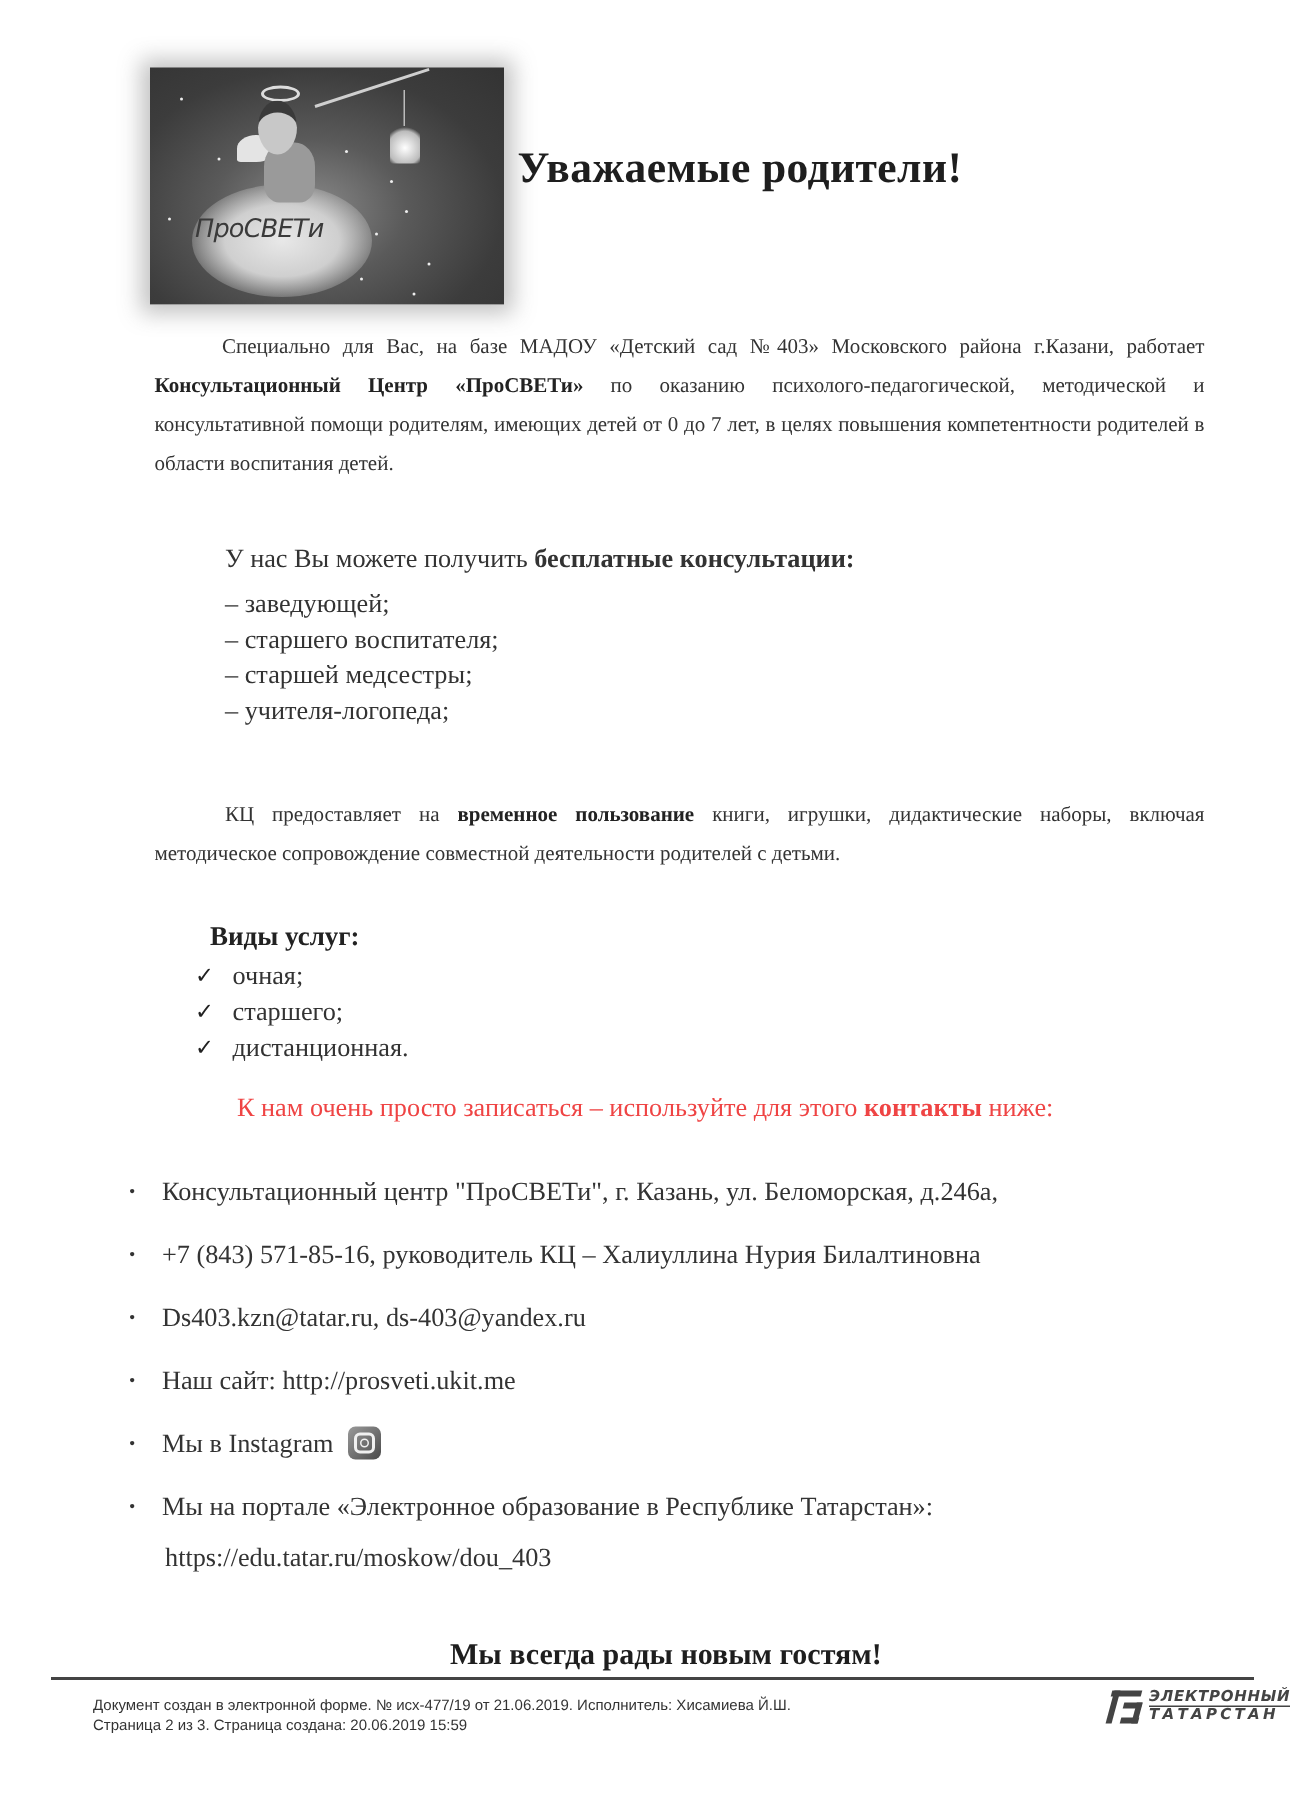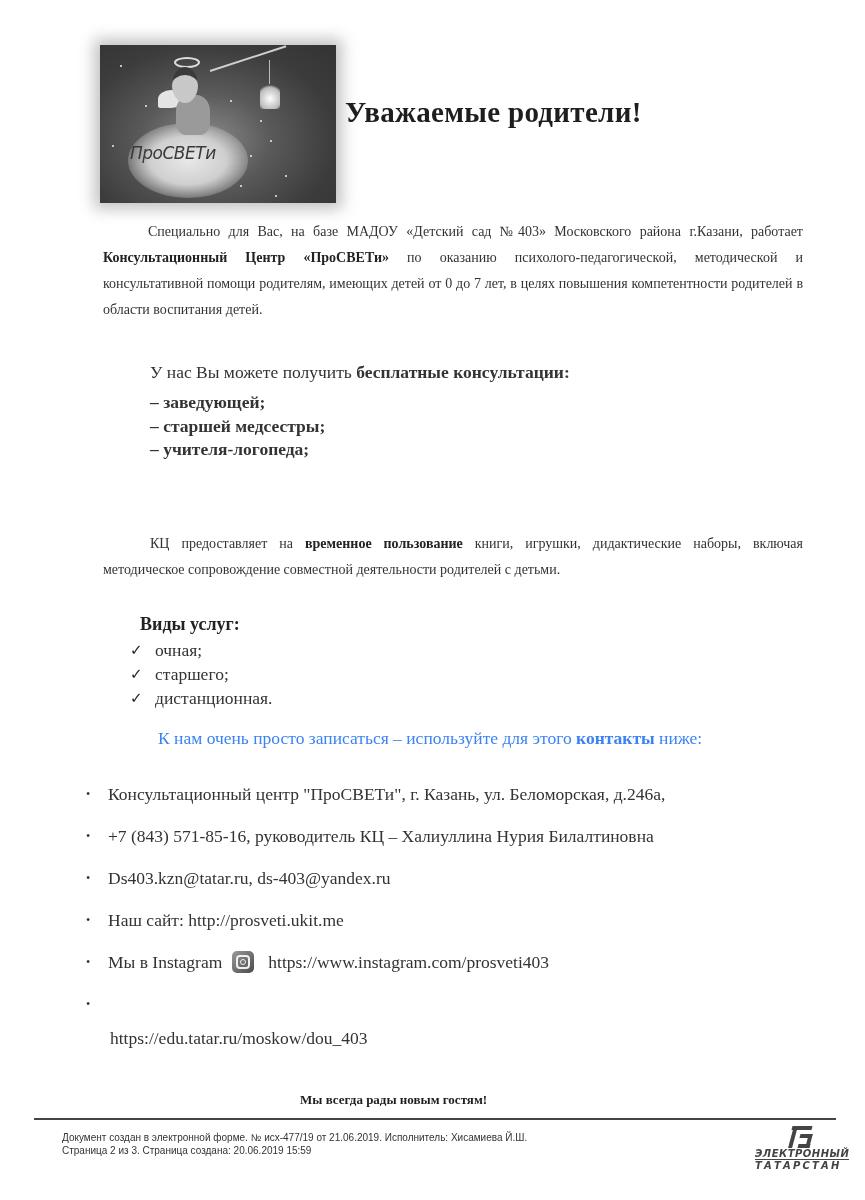--- a/index.html
+++ b/index.html
@@ -61,56 +61,56 @@
   }
 
   .para {
     font-size: 14px; line-height: 26px; text-align: justify; color: #333;
   }
   .para b { color: #222; }
   #intro { left: 103px; top: 219px; width: 700px; text-indent: 45px; }
 
   #consult-lead { left: 150px; top: 362px; font-size: 17.5px; color: #333; }
   #consult-list { left: 150px; top: 391px; margin: 0; padding: 0; list-style: none; font-size: 17.5px; color: #333; }
-  #consult-list li { height: 23.5px; line-height: 23.5px; font-weight: bold; }
+  #consult-list li { height: 23.5px; line-height: 23.5px; }
 
   #loan { left: 103px; top: 531px; width: 700px; text-indent: 47px; }
 
   #services-heading { left: 140px; top: 614px; font-size: 18px; font-weight: bold; color: #222; }
   #services-list { left: 130px; top: 638px; margin: 0; padding: 0; list-style: none; font-size: 17.5px; color: #333; }
   #services-list li { height: 24px; line-height: 24px; display: flex; align-items: center; }
   #services-list .check { width: 25px; font-family: "DejaVu Sans", sans-serif; font-size: 15px; color: #222; }
 
-  #contacts-lead { left: 158px; top: 728px; font-size: 17.5px; color: #3b82f6; text-align: right; }
+  #contacts-lead { left: 158px; top: 728px; font-size: 17.5px; color: #ef4444; text-align: right; }
 
   #contacts { left: 78px; top: 773px; margin: 0; padding: 0; list-style: none; font-size: 17.5px; color: #333; }
   #contacts li { display: flex; align-items: center; height: 42px; }
   #contacts .bullet { width: 30px; font-size: 12px; color: #333; padding-left: 8px; box-sizing: border-box; }
   #contacts .insta-icon {
     display: inline-block; width: 22px; height: 22px; margin: 0 14px 0 10px;
     border-radius: 5px; background: linear-gradient(135deg, #9a9a9a, #4a4a4a);
     position: relative; vertical-align: middle;
   }
   #contacts .insta-icon::before {
     content: ""; position: absolute; left: 4px; top: 4px; width: 10px; height: 10px;
     border: 2px solid #f0f0f0; border-radius: 4px;
   }
   #contacts .insta-icon::after {
     content: ""; position: absolute; left: 8px; top: 8px; width: 4px; height: 4px;
     border: 1.5px solid #f0f0f0; border-radius: 50%;
   }
   #portal-url { left: 110px; top: 1028px; font-size: 17.5px; color: #333; }
 
-  #closing { left: 300px; top: 1092px; font-size: 13px; font-weight: bold; color: #1e1e1e; }
+  #closing { left: 300px; top: 1092px; font-size: 20px; font-weight: bold; color: #1e1e1e; }
   #divider { left: 34px; top: 1118px; width: 802px; height: 1.5px; background: #444; }
 
   #footer-text {
     left: 62px; top: 1131px; font-family: "Liberation Sans", sans-serif; font-size: 10px; line-height: 13px; color: #333;
   }
-  #et-logo { left: 755px; top: 1126px; display: flex; align-items: center; flex-direction: column; }
+  #et-logo { left: 737px; top: 1126px; display: flex; align-items: center; }
   #et-logo .mark {
     width: 26px; height: 22px; position: relative; margin-right: 3px;
   }
   #et-logo .mark span { position: absolute; background: #444; transform: skewX(-15deg); }
   #et-logo .words {
     font-family: "DejaVu Sans", sans-serif; font-style: italic; font-weight: bold; color: #444;
     font-size: 10px; line-height: 11px; letter-spacing: 0.5px;
   }
   #et-logo .words .w1 { border-bottom: 1px solid #444; }
   #et-logo .words .w2 { letter-spacing: 2.2px; }
@@ -140,20 +140,21 @@
   <div class="logo-text">ПроСВЕТи</div>
 </div>
 
 <div id="title" class="abs">Уважаемые родители!</div>
 
 <div id="intro" class="abs para"><span>Специально для Вас, на базе МАДОУ «Детский сад №403» Московского района г.Казани, работает </span><b>Консультационный Центр «ПроСВЕТи»</b><span> по оказанию психолого-педагогической, методической и консультативной помощи родителям, имеющих детей от 0 до 7 лет, в целях повышения компетентности родителей в области воспитания детей.</span></div>
 
 <div id="consult-lead" class="abs"><span>У нас Вы можете получить </span><b>бесплатные консультации:</b></div>
 <ul id="consult-list" class="abs">
   <li>– заведующей;</li>
+  <li>– старшего воспитателя;</li>
   <li>– старшей медсестры;</li>
   <li>– учителя-логопеда;</li>
 </ul>
 
 <div id="loan" class="abs para"><span>КЦ предоставляет на </span><b>временное пользование</b><span> книги, игрушки, дидактические наборы, включая методическое сопровождение совместной деятельности родителей с детьми.</span></div>
 
 <div id="services-heading" class="abs">Виды услуг:</div>
 <ul id="services-list" class="abs">
   <li>
       <span class="check">✓</span>
@@ -185,24 +186,24 @@
       <span>Ds403.kzn@tatar.ru, ds-403@yandex.ru</span>
     </li>
   <li>
       <span class="bullet">•</span>
       <span>Наш сайт: http://prosveti.ukit.me</span>
     </li>
   <li>
       <span class="bullet">•</span>
       <span>Мы в Instagram</span>
       <span class="insta-icon"></span>
-      <span>https://www.instagram.com/prosveti403</span>
-    </li>
-  <li>
-      <span class="bullet">•</span>
+    </li>
+  <li>
+      <span class="bullet">•</span>
+      <span>Мы на портале «Электронное образование в Республике Татарстан»:</span>
     </li>
 </ul>
 <div id="portal-url" class="abs">https://edu.tatar.ru/moskow/dou_403</div>
 
 <div id="closing" class="abs">Мы всегда рады новым гостям!</div>
 <div id="divider" class="abs"></div>
 
 <div id="footer-text" class="abs">
   <div>Документ создан в электронной форме. № исх-477/19 от 21.06.2019. Исполнитель: Хисамиева Й.Ш.</div>
   <div>Страница 2 из 3. Страница создана: 20.06.2019 15:59</div>

